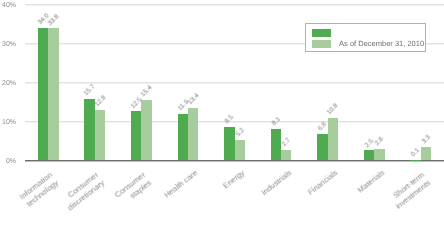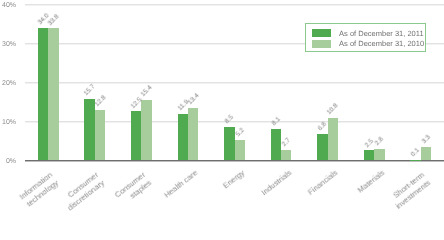--- a/index.html
+++ b/index.html
@@ -90,20 +90,19 @@
       <div class="catlabel" style="left: 60.48px; width: 140px; top: 166px; transform: translateZ(0px) rotate(-38deg);"><span>Health care</span></div>
       <div class="catlabel" style="left: 107.04px; width: 140px; top: 166px; transform: translateZ(0px) rotate(-38deg);"><span>Energy</span></div>
       <div class="catlabel" style="left: 153.6px; width: 140px; top: 166px; transform: translateZ(0px) rotate(-38deg);"><span>Industrials</span></div>
       <div class="catlabel" style="left: 200.16px; width: 140px; top: 166px; transform: translateZ(0px) rotate(-38deg);"><span>Financials</span></div>
       <div class="catlabel" style="left: 246.72px; width: 140px; top: 166px; transform: translateZ(0px) rotate(-38deg);"><span>Materials</span></div>
       <div class="catlabel" style="left: 293.28px; width: 140px; top: 166px; transform: translateZ(0px) rotate(-38deg);"><span>Short-term</span><br><span>investments</span></div>
     </div>
   <div id="legend" style="left: 305.4px; top: 22.9px; width: 120.8px; height: 28.7px;">
       <div class="legrow" style="left: 0px; top: 0px; width: 100%; height: 11.4px;">
         <div class="swatch" style="background: rgb(80, 170, 80); left: 5.8px; top: 5.3px; width: 18.6px; height: 7.6px;"></div>
-        <div class="legtext" style="left: 32.7px; top: 5.7px;">As of December 31, 2011</div>
       </div>
       <div class="legrow" style="left: 0px; top: 10.8px; width: 100%; height: 11.4px;">
         <div class="swatch" style="background: rgb(166, 205, 155); left: 5.8px; top: 5.3px; width: 18.6px; height: 7.6px;"></div>
         <div class="legtext" style="left: 32.7px; top: 5.7px;">As of December 31, 2010</div>
       </div>
     </div>
 </div>
 
 </body></html>

